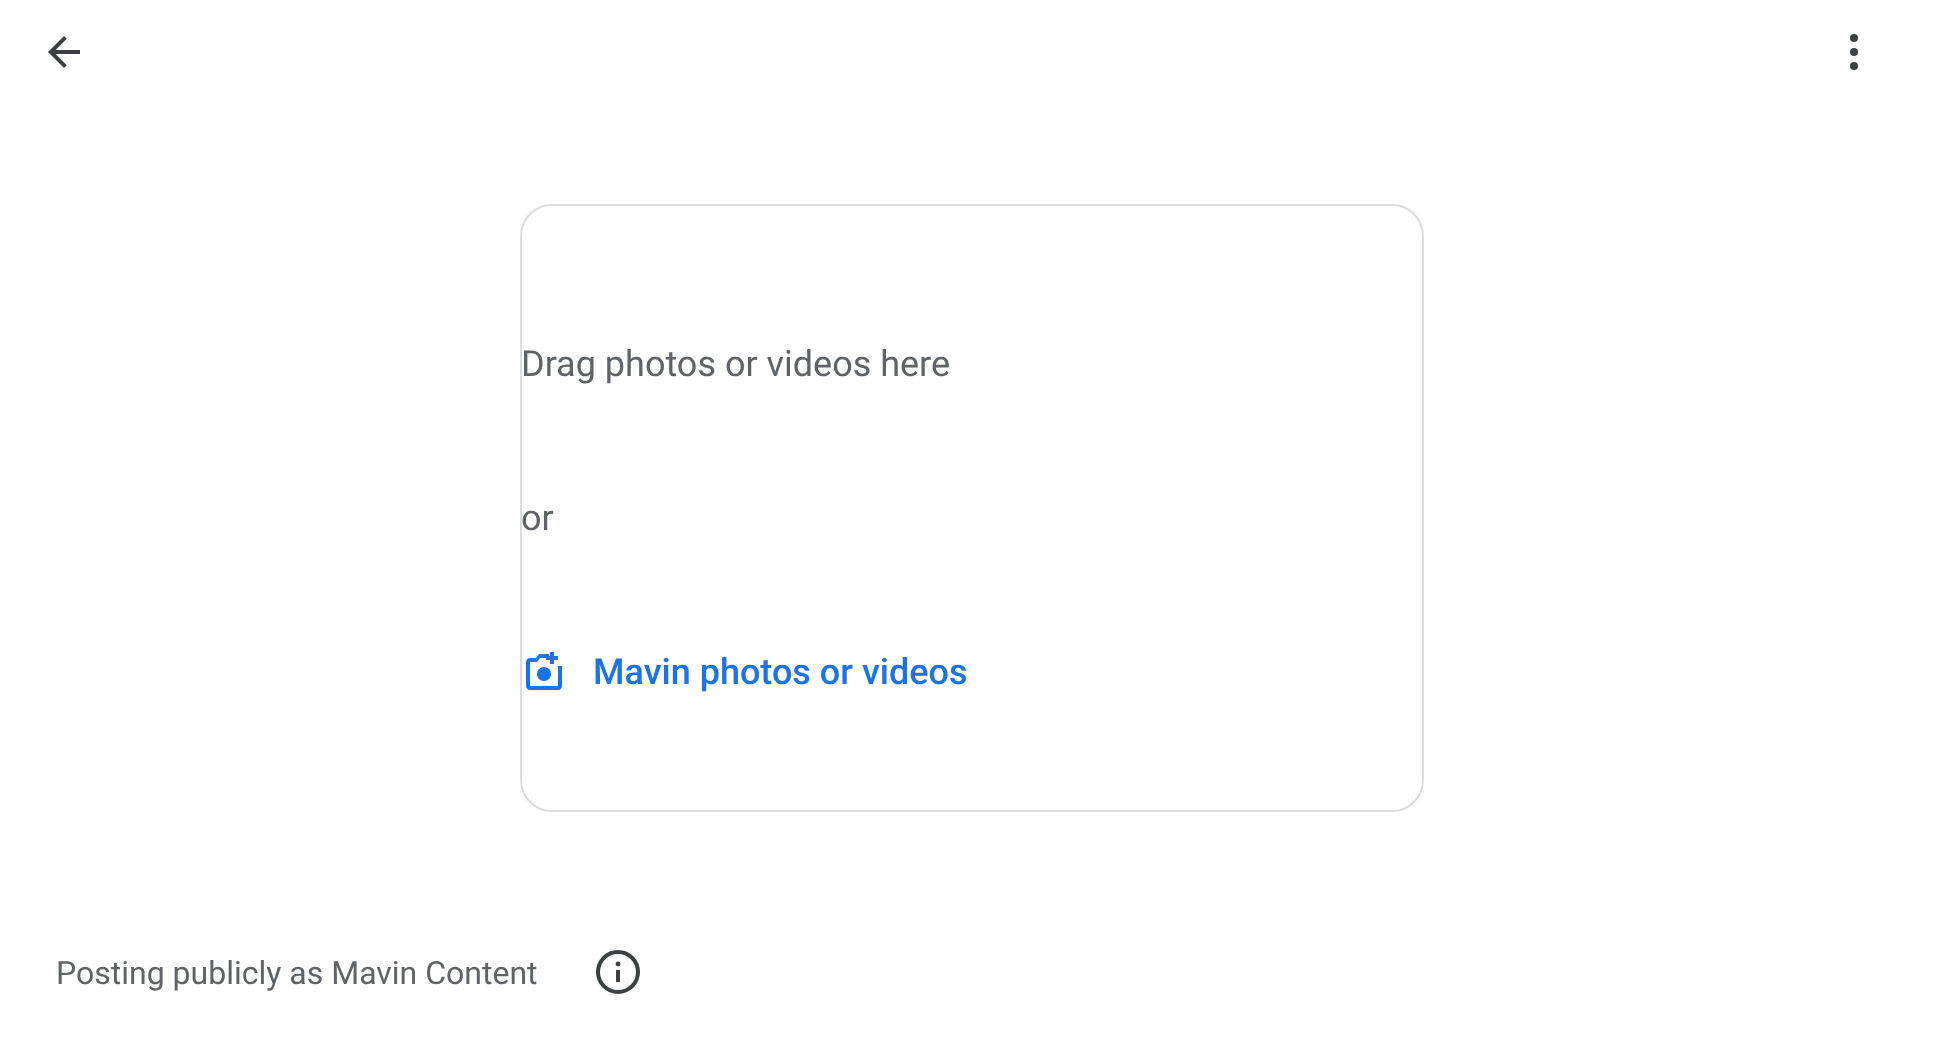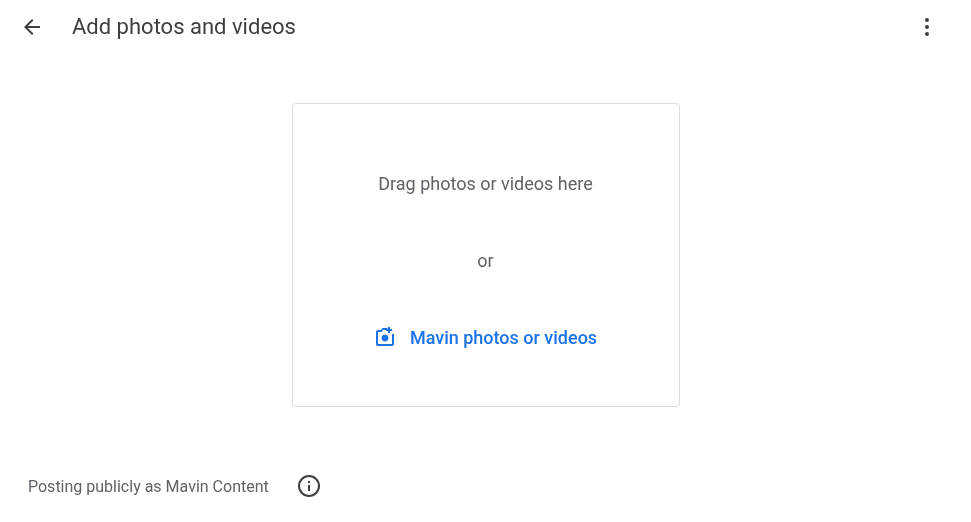--- a/index.html
+++ b/index.html
@@ -49,27 +49,27 @@
       cursor: pointer;
       color: #3c4043;
       margin-right: 12px;
     }
     .main-content {
       display: flex;
       justify-content: center;
       margin-top: 50px;
     }
     .drop-zone {
-      width: 388px;
+      width: 452px;
       height: 304px;
       border: 1px solid #dadce0;
-      border-radius: 4px;
+      border-radius: 16px;
       display: flex;
       flex-direction: column;
-      align-items: center;
+      align-items: flex-start;
       justify-content: center;
       gap: 0;
     }
     .drag-text {
       font-size: 18px;
       color: #5f6368;
       font-weight: 400;
       margin-top: 10px;
     }
     .or-text {
@@ -117,21 +117,20 @@
 </head>
 <body>
 
 <div class="header">
   <div class="header-left">
     <div class="back-button">
       <svg width="24" height="24" viewBox="0 0 24 24" fill="none">
         <path d="M20 11H7.83l5.59-5.59L12 4l-8 8 8 8 1.41-1.41L7.83 13H20v-2z" fill="currentColor"></path>
       </svg>
     </div>
-    <h1 class="page-title">Add photos and videos</h1>
   </div>
   <div class="more-button">
     <svg width="24" height="24" viewBox="0 0 24 24" fill="none">
       <circle cx="12" cy="5" r="2" fill="currentColor"></circle>
       <circle cx="12" cy="12" r="2" fill="currentColor"></circle>
       <circle cx="12" cy="19" r="2" fill="currentColor"></circle>
     </svg>
   </div>
 </div>
 

